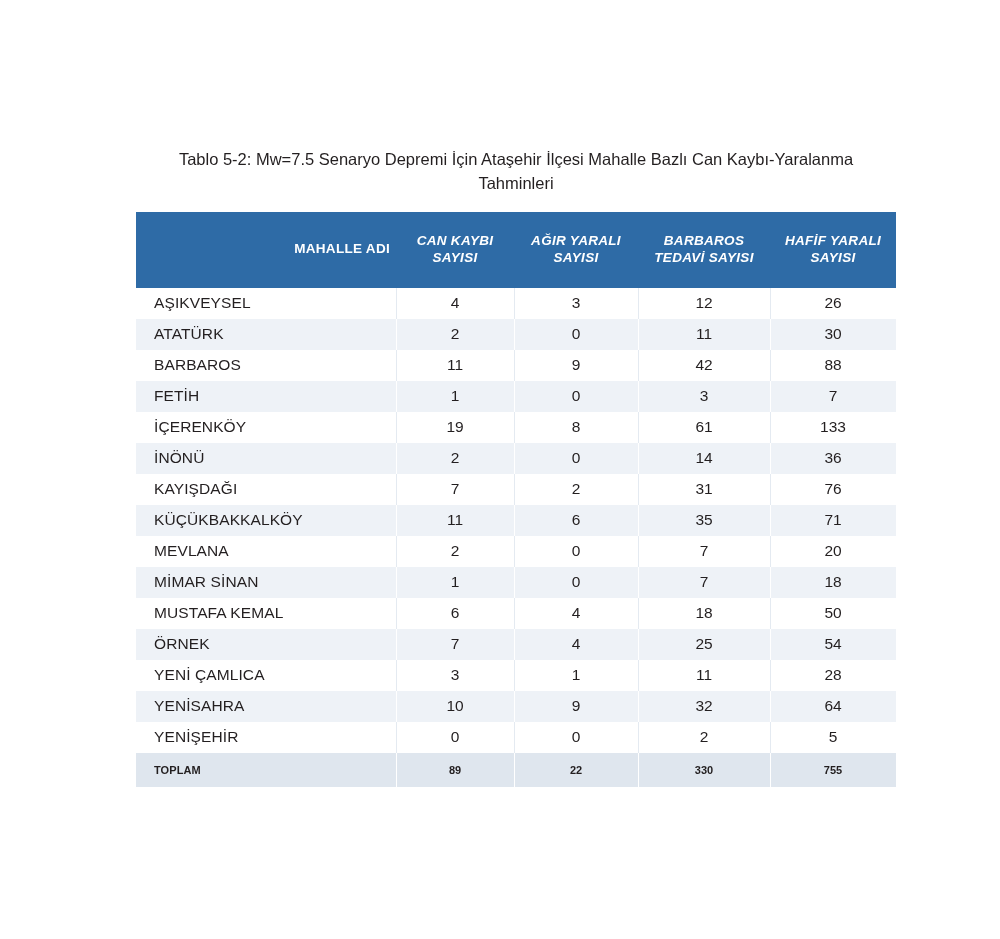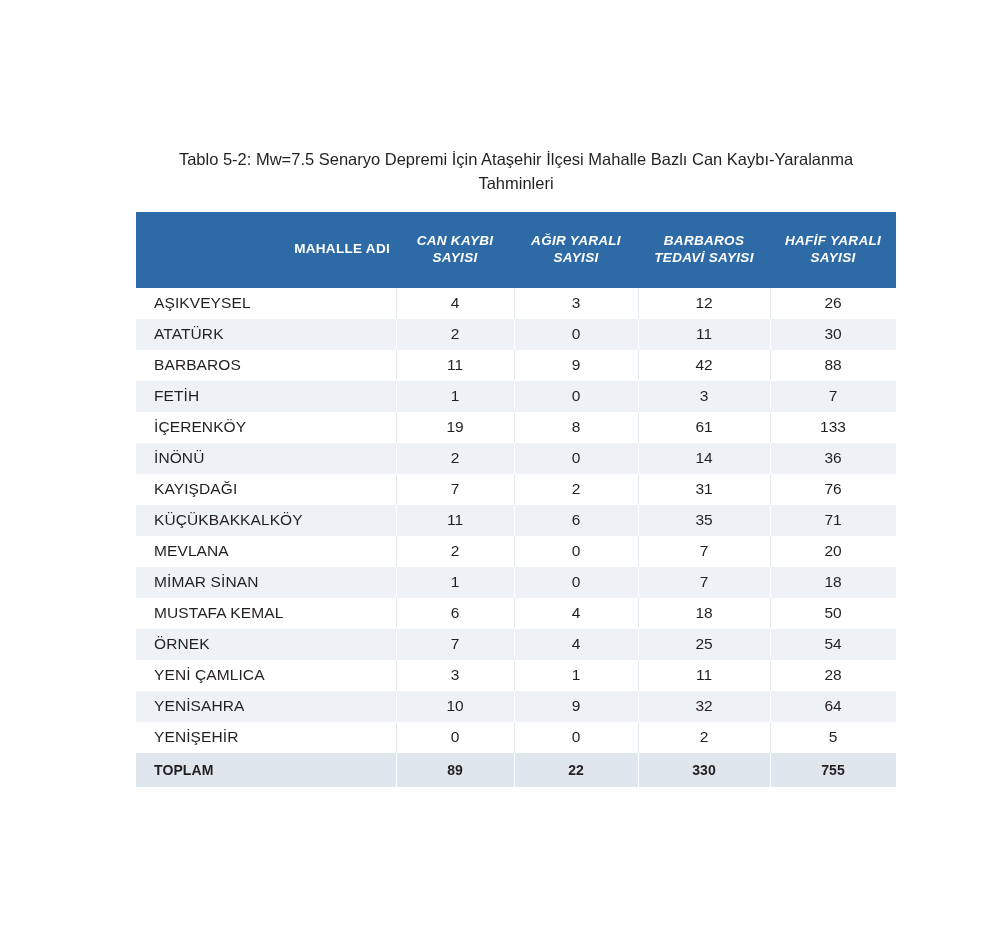--- a/index.html
+++ b/index.html
@@ -79,21 +79,21 @@
     letter-spacing: 0.1px;
   }
   tbody td.num-col {
     text-align: center;
   }
   tbody tr.odd td { background: #ffffff; }
   tbody tr.even td { background: #eef2f7; }
   tbody tr.total td {
     background: #dfe6ee;
     font-weight: bold;
-    font-size: 14px;
+    font-size: 11px;
     height: 32px;
   }
   
   tbody td.num-col,
   tbody tr.total td.num-col {
     box-shadow: inset 1px 0 0 #ffffff;
   }
   tbody tr.odd td.num-col {
     box-shadow: inset 1px 0 0 #e4eaf1;
   }

